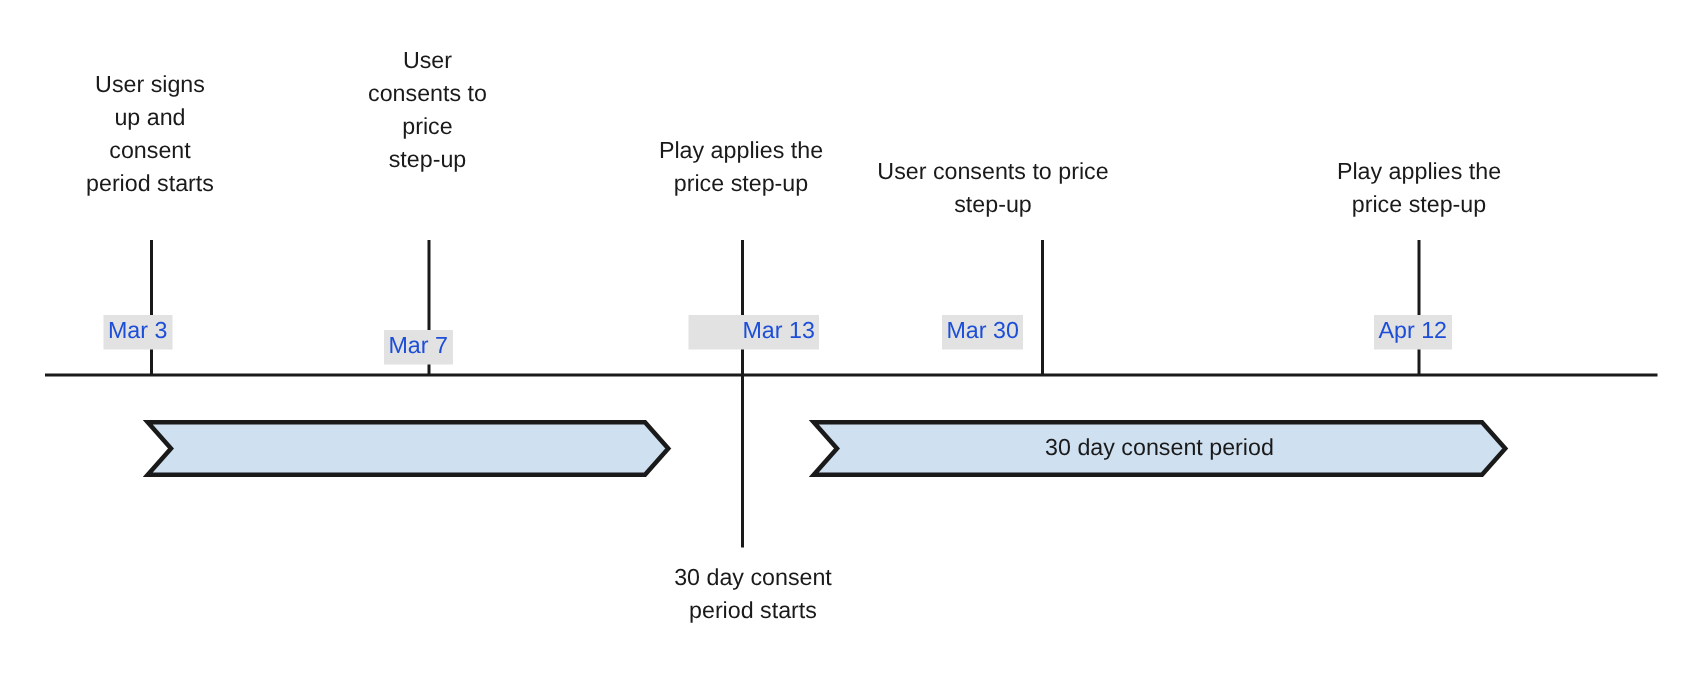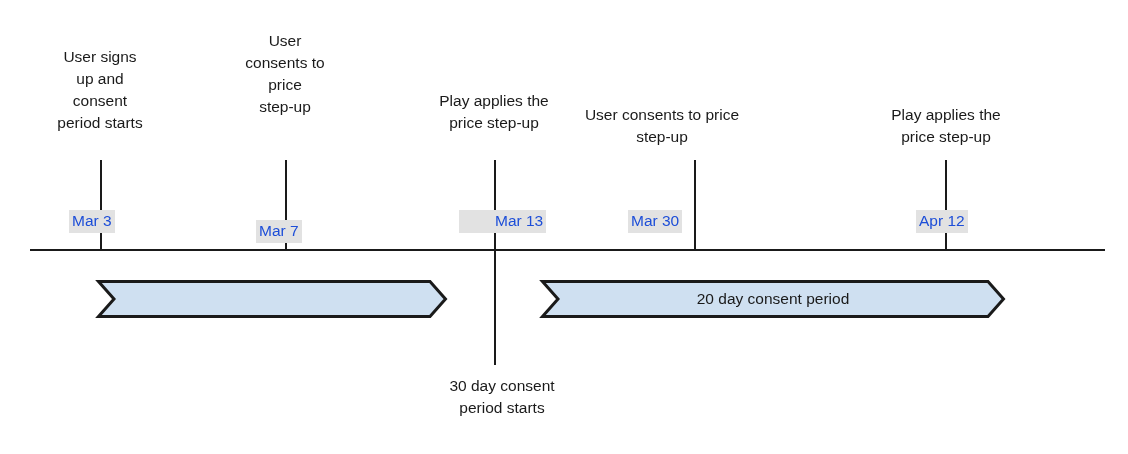--- a/index.html
+++ b/index.html
@@ -105,18 +105,18 @@
   <div class="date-chip" style="left:628px; top:210px;">Mar 30</div>
   <div class="date-chip" style="left:916px; top:210px;">Apr 12</div>
 
   <svg class="banner-svg" style="left:97px; top:280px;" width="350" height="38" viewBox="0 0 350 38">
     <polygon points="1.5,1.5 333,1.5 348.5,19 333,36.5 1.5,36.5 17,19" fill="#cfe0f1" stroke="#1a1a1a" stroke-width="3" stroke-linejoin="miter"></polygon>
   </svg>
 
   <svg class="banner-svg" style="left:541px; top:280px;" width="464" height="38" viewBox="0 0 464 38">
     <polygon points="1.5,1.5 447,1.5 462.5,19 447,36.5 1.5,36.5 17,19" fill="#cfe0f1" stroke="#1a1a1a" stroke-width="3" stroke-linejoin="miter"></polygon>
   </svg>
-  <div class="banner-text" style="left:541px; top:280px; width:464px;">20 day consent period</div>
+  <div class="banner-text" style="left:541px; top:280px; width:464px;">30 day consent period</div>
 
   <div class="below-label" style="left:412px; top:375px; width:180px;text-align:center;">30 day consent
 period starts</div>
 
 </div>
 
 </body></html>

